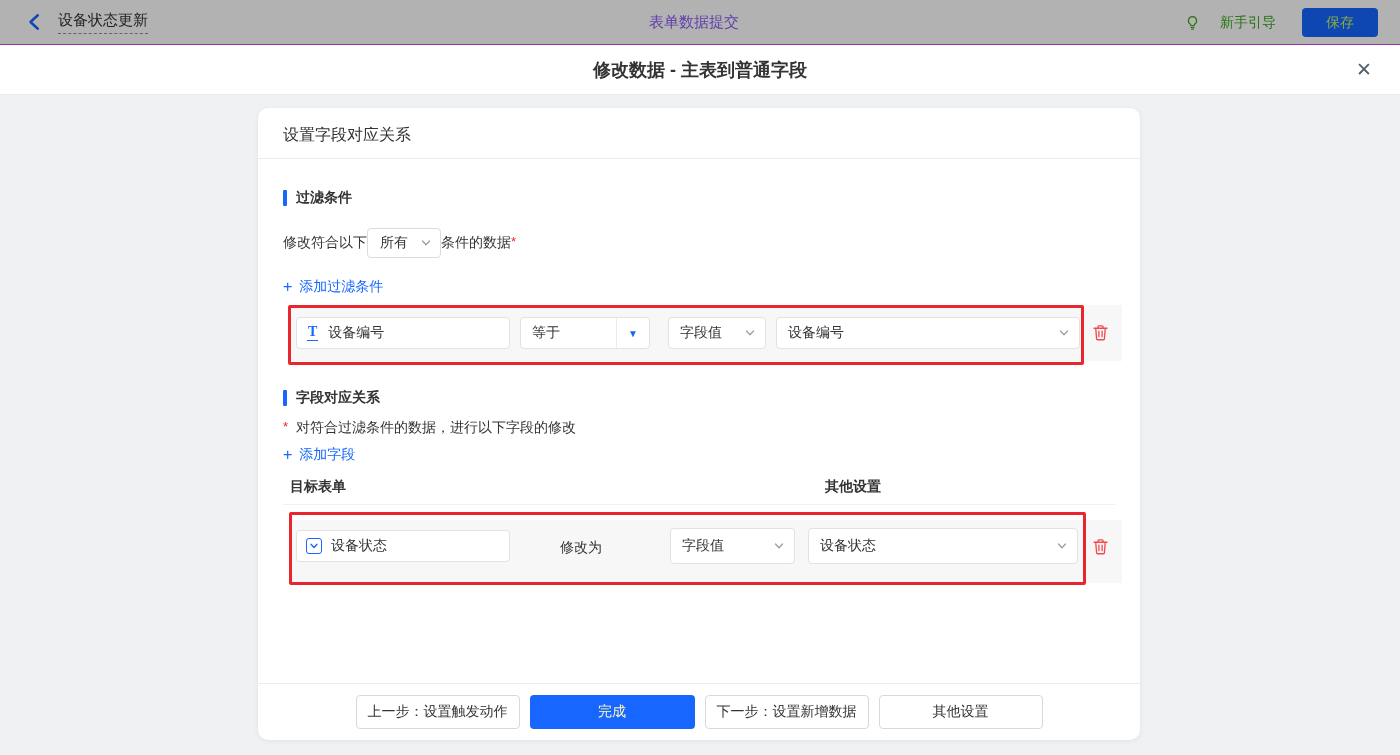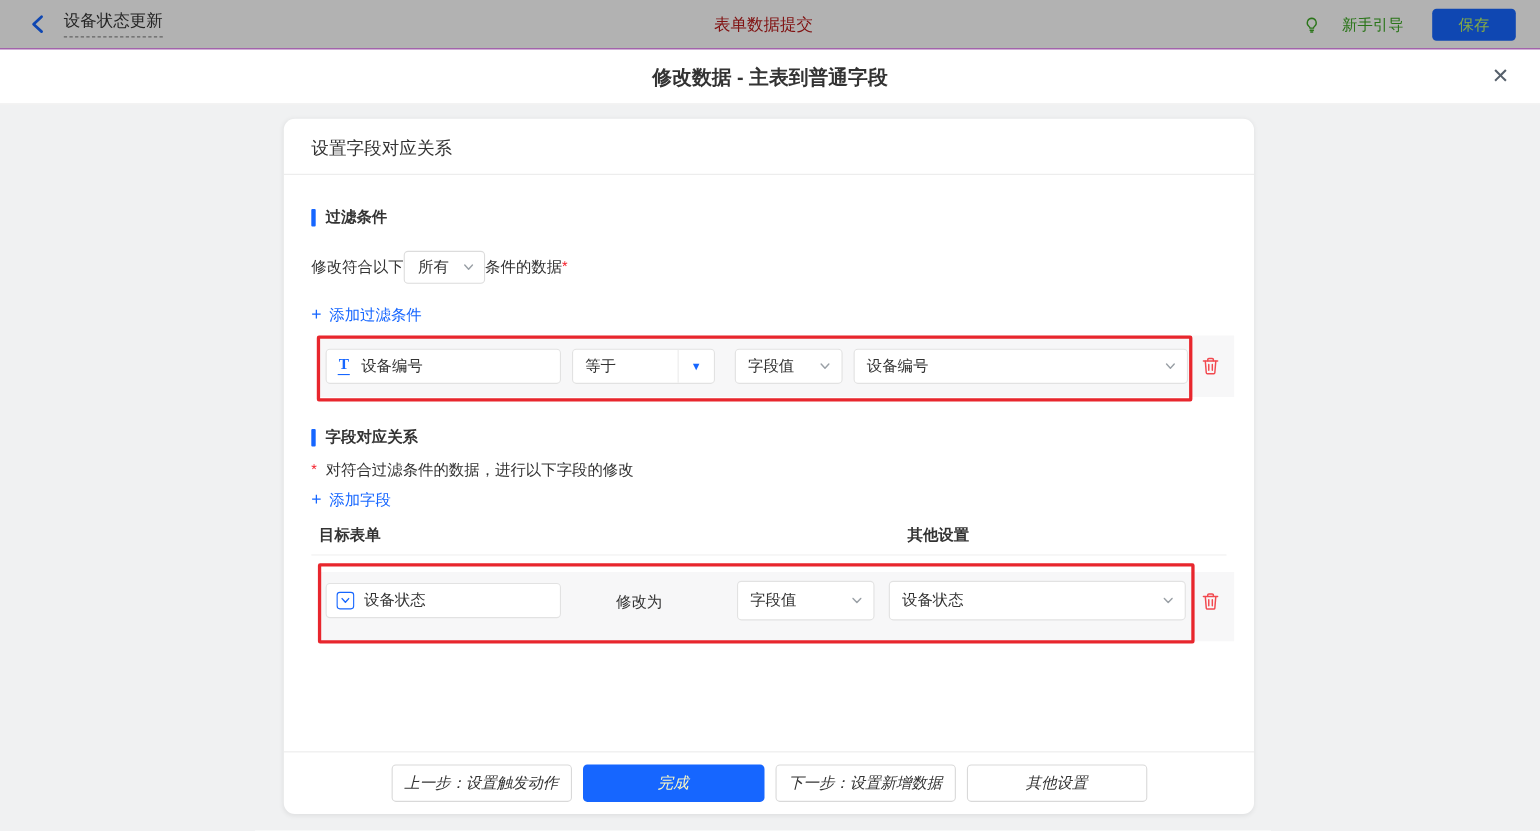--- a/index.html
+++ b/index.html
@@ -22,21 +22,21 @@
     position:absolute; left:0; top:0; width:1400px; height:45px;
     background:rgba(0,0,0,0.30); z-index:6; pointer-events:none;
   }
   .back-btn { margin-left:26px; display:flex; align-items:center; cursor:pointer; }
   .doc-title {
     margin-left:14px; font-size:15px; color:#333;
     border-bottom:1px dashed #8f8f8f; padding-bottom:4px; line-height:18px;
   }
   .center-title {
     position:absolute; left:0; right:12px; text-align:center;
-    font-size:15px; color:#b91c1c;
+    font-size:15px; color:#8b5cf6;
   }
   .topbar-right {
     position:absolute; right:22px; top:0; height:45px;
     display:flex; align-items:center; gap:26px;
   }
   .guide { display:flex; align-items:center; gap:20px; color:#3da824; font-size:14px; cursor:pointer; }
   .save-btn {
     width:76px; height:29px; background:#1666ff; color:#bef264; border:none;
     border-radius:4px; font-size:14px; cursor:pointer; font-family:inherit;
   }
@@ -123,21 +123,21 @@
 
   .col-head { font-size:14px; font-weight:700; color:#333; z-index:2; }
   .table-divider { left:25px; top:396px; width:832px; border-top:1px solid #f0f0f0; }
 
   .footer-divider { left:0; top:575px; width:882px; border-top:1px solid #ececec; }
   .footer-row {
     left:0; top:587px; width:882px;
     display:flex; justify-content:center; gap:10px;
   }
   .btn {
-    height:34px; border-radius:4px; font-size:14px; font-family:inherit; cursor:pointer;font-style:italic;
+    height:34px; border-radius:4px; font-size:14px; font-family:inherit; cursor:pointer;
   }
   .btn-outline { width:164px; background:#fff; border:1px solid #d9d9d9; color:#333; }
   .btn-primary { width:165px; background:#1666ff; border:none; color:#fef9c3; }
 </style>
 </head>
 <body>
 
 <div class="topbar">
   <span class="back-btn">
     <svg width="18" height="18" viewBox="0 0 16 16">

